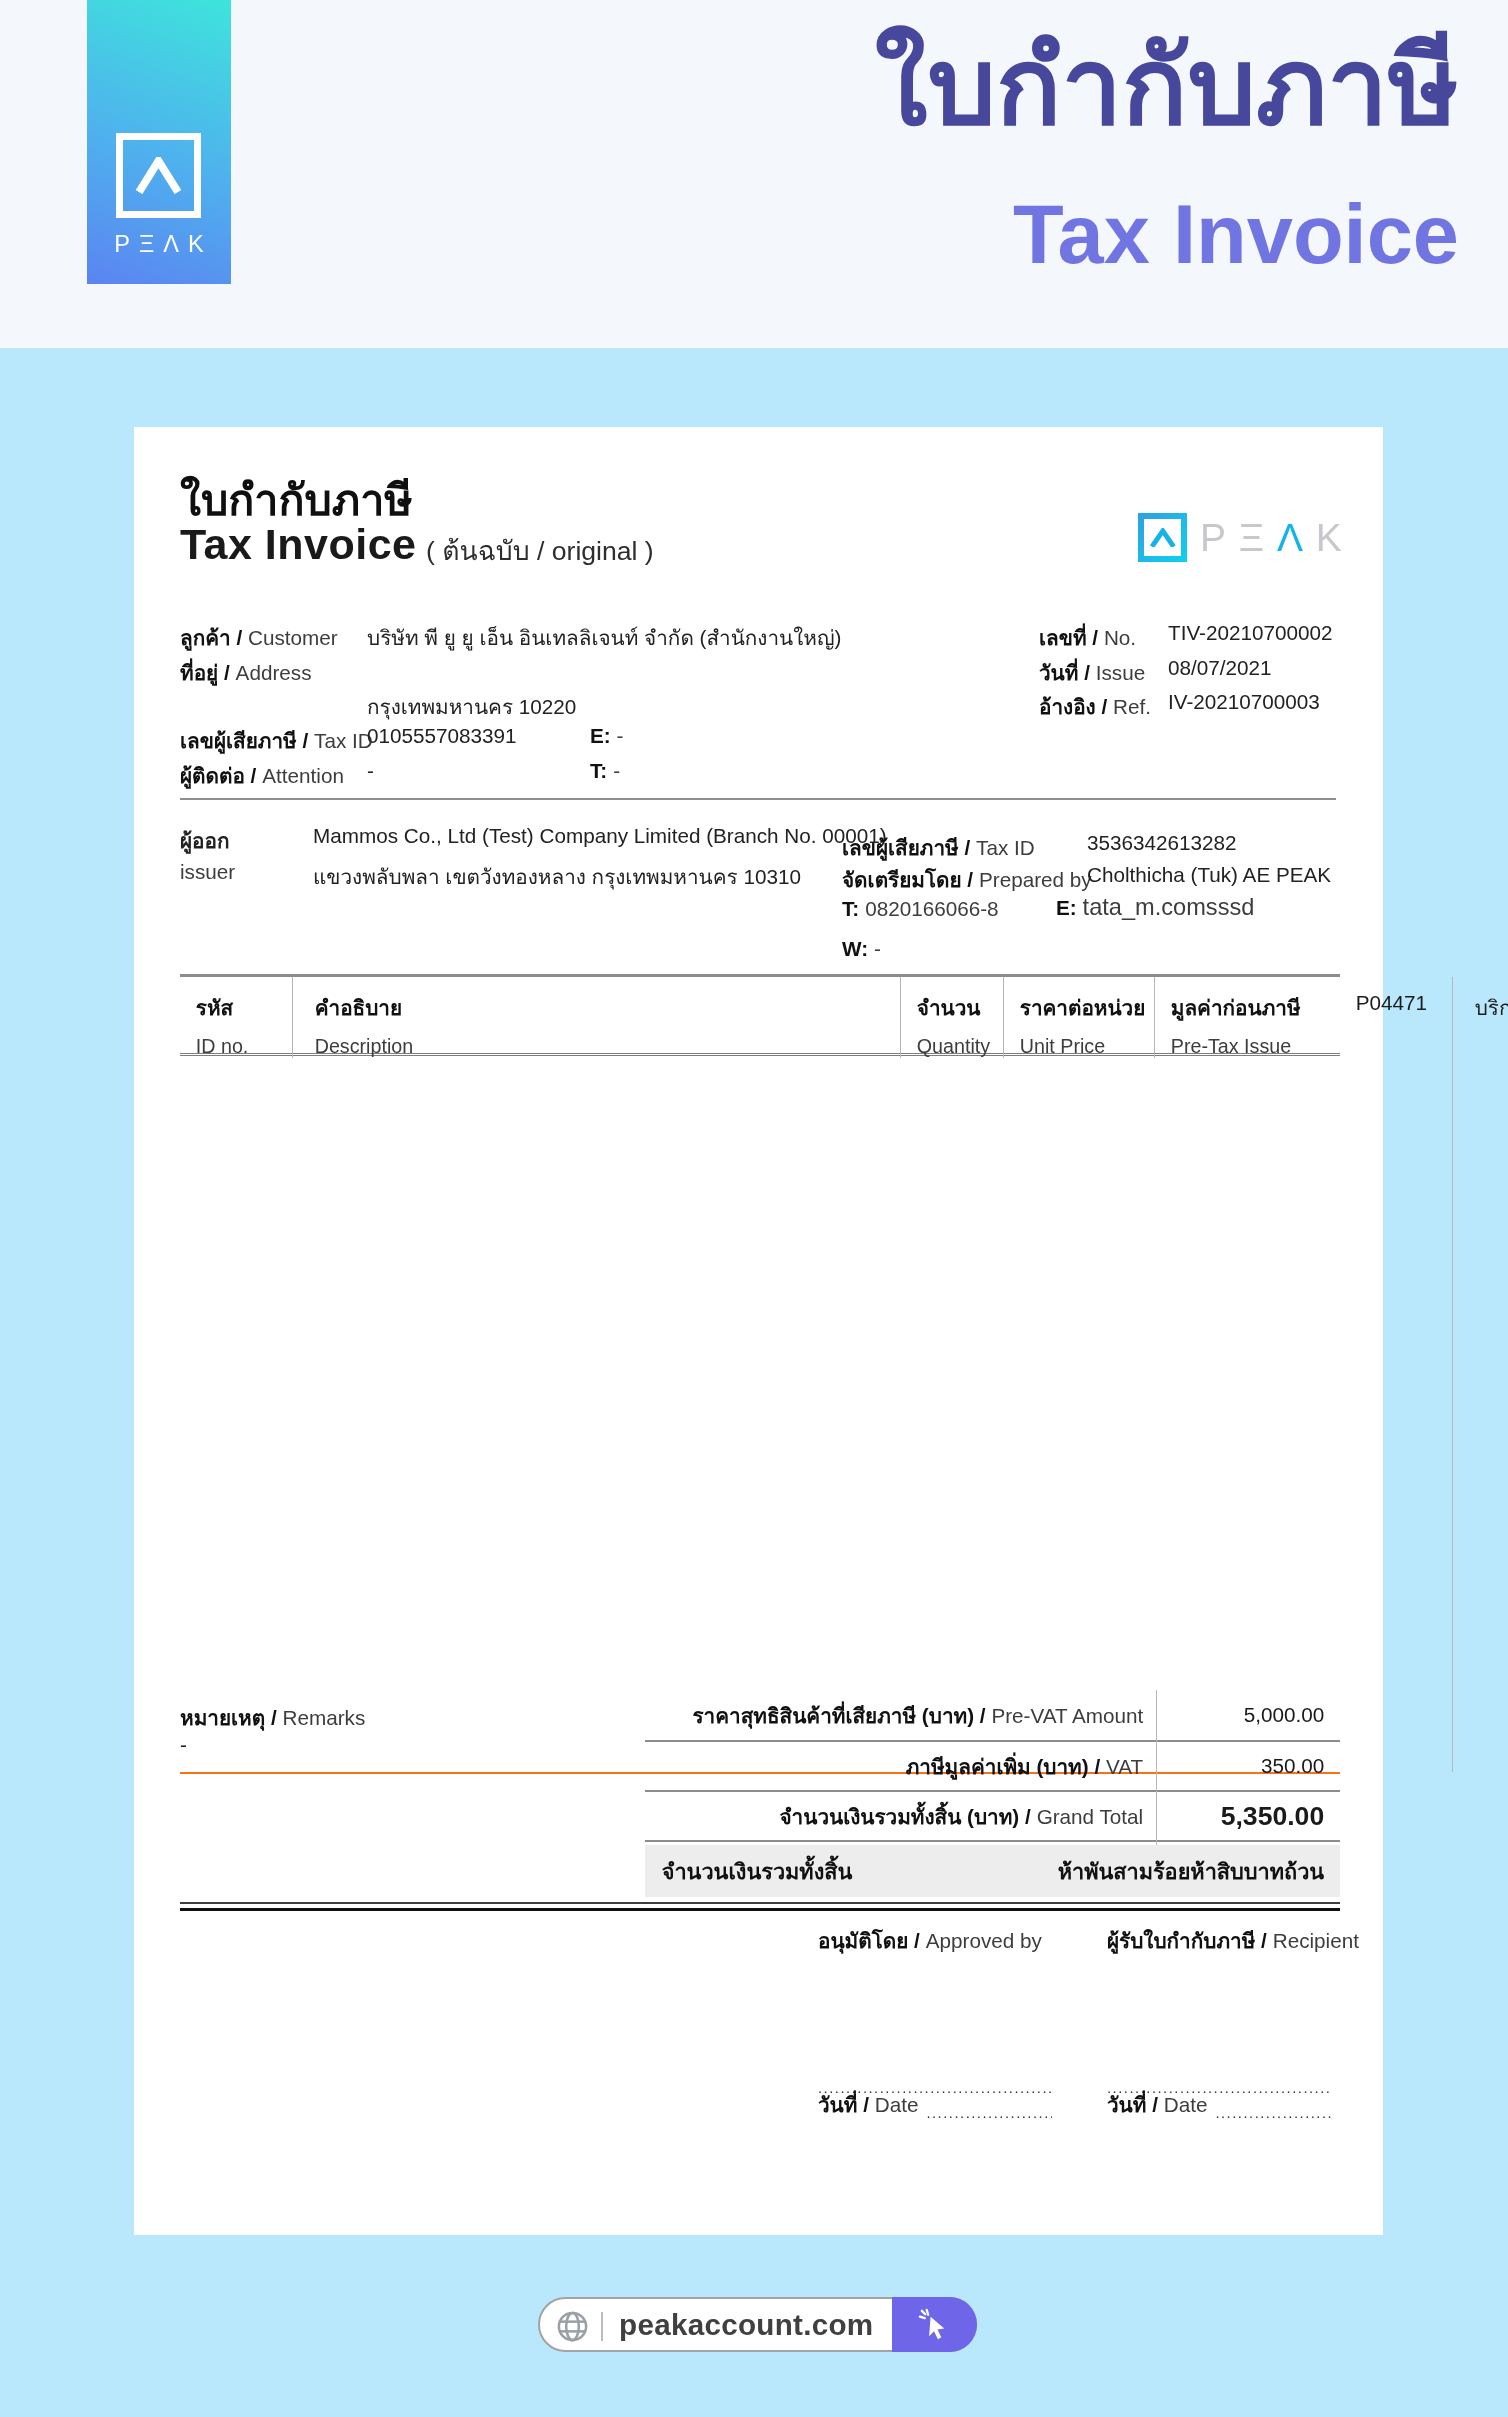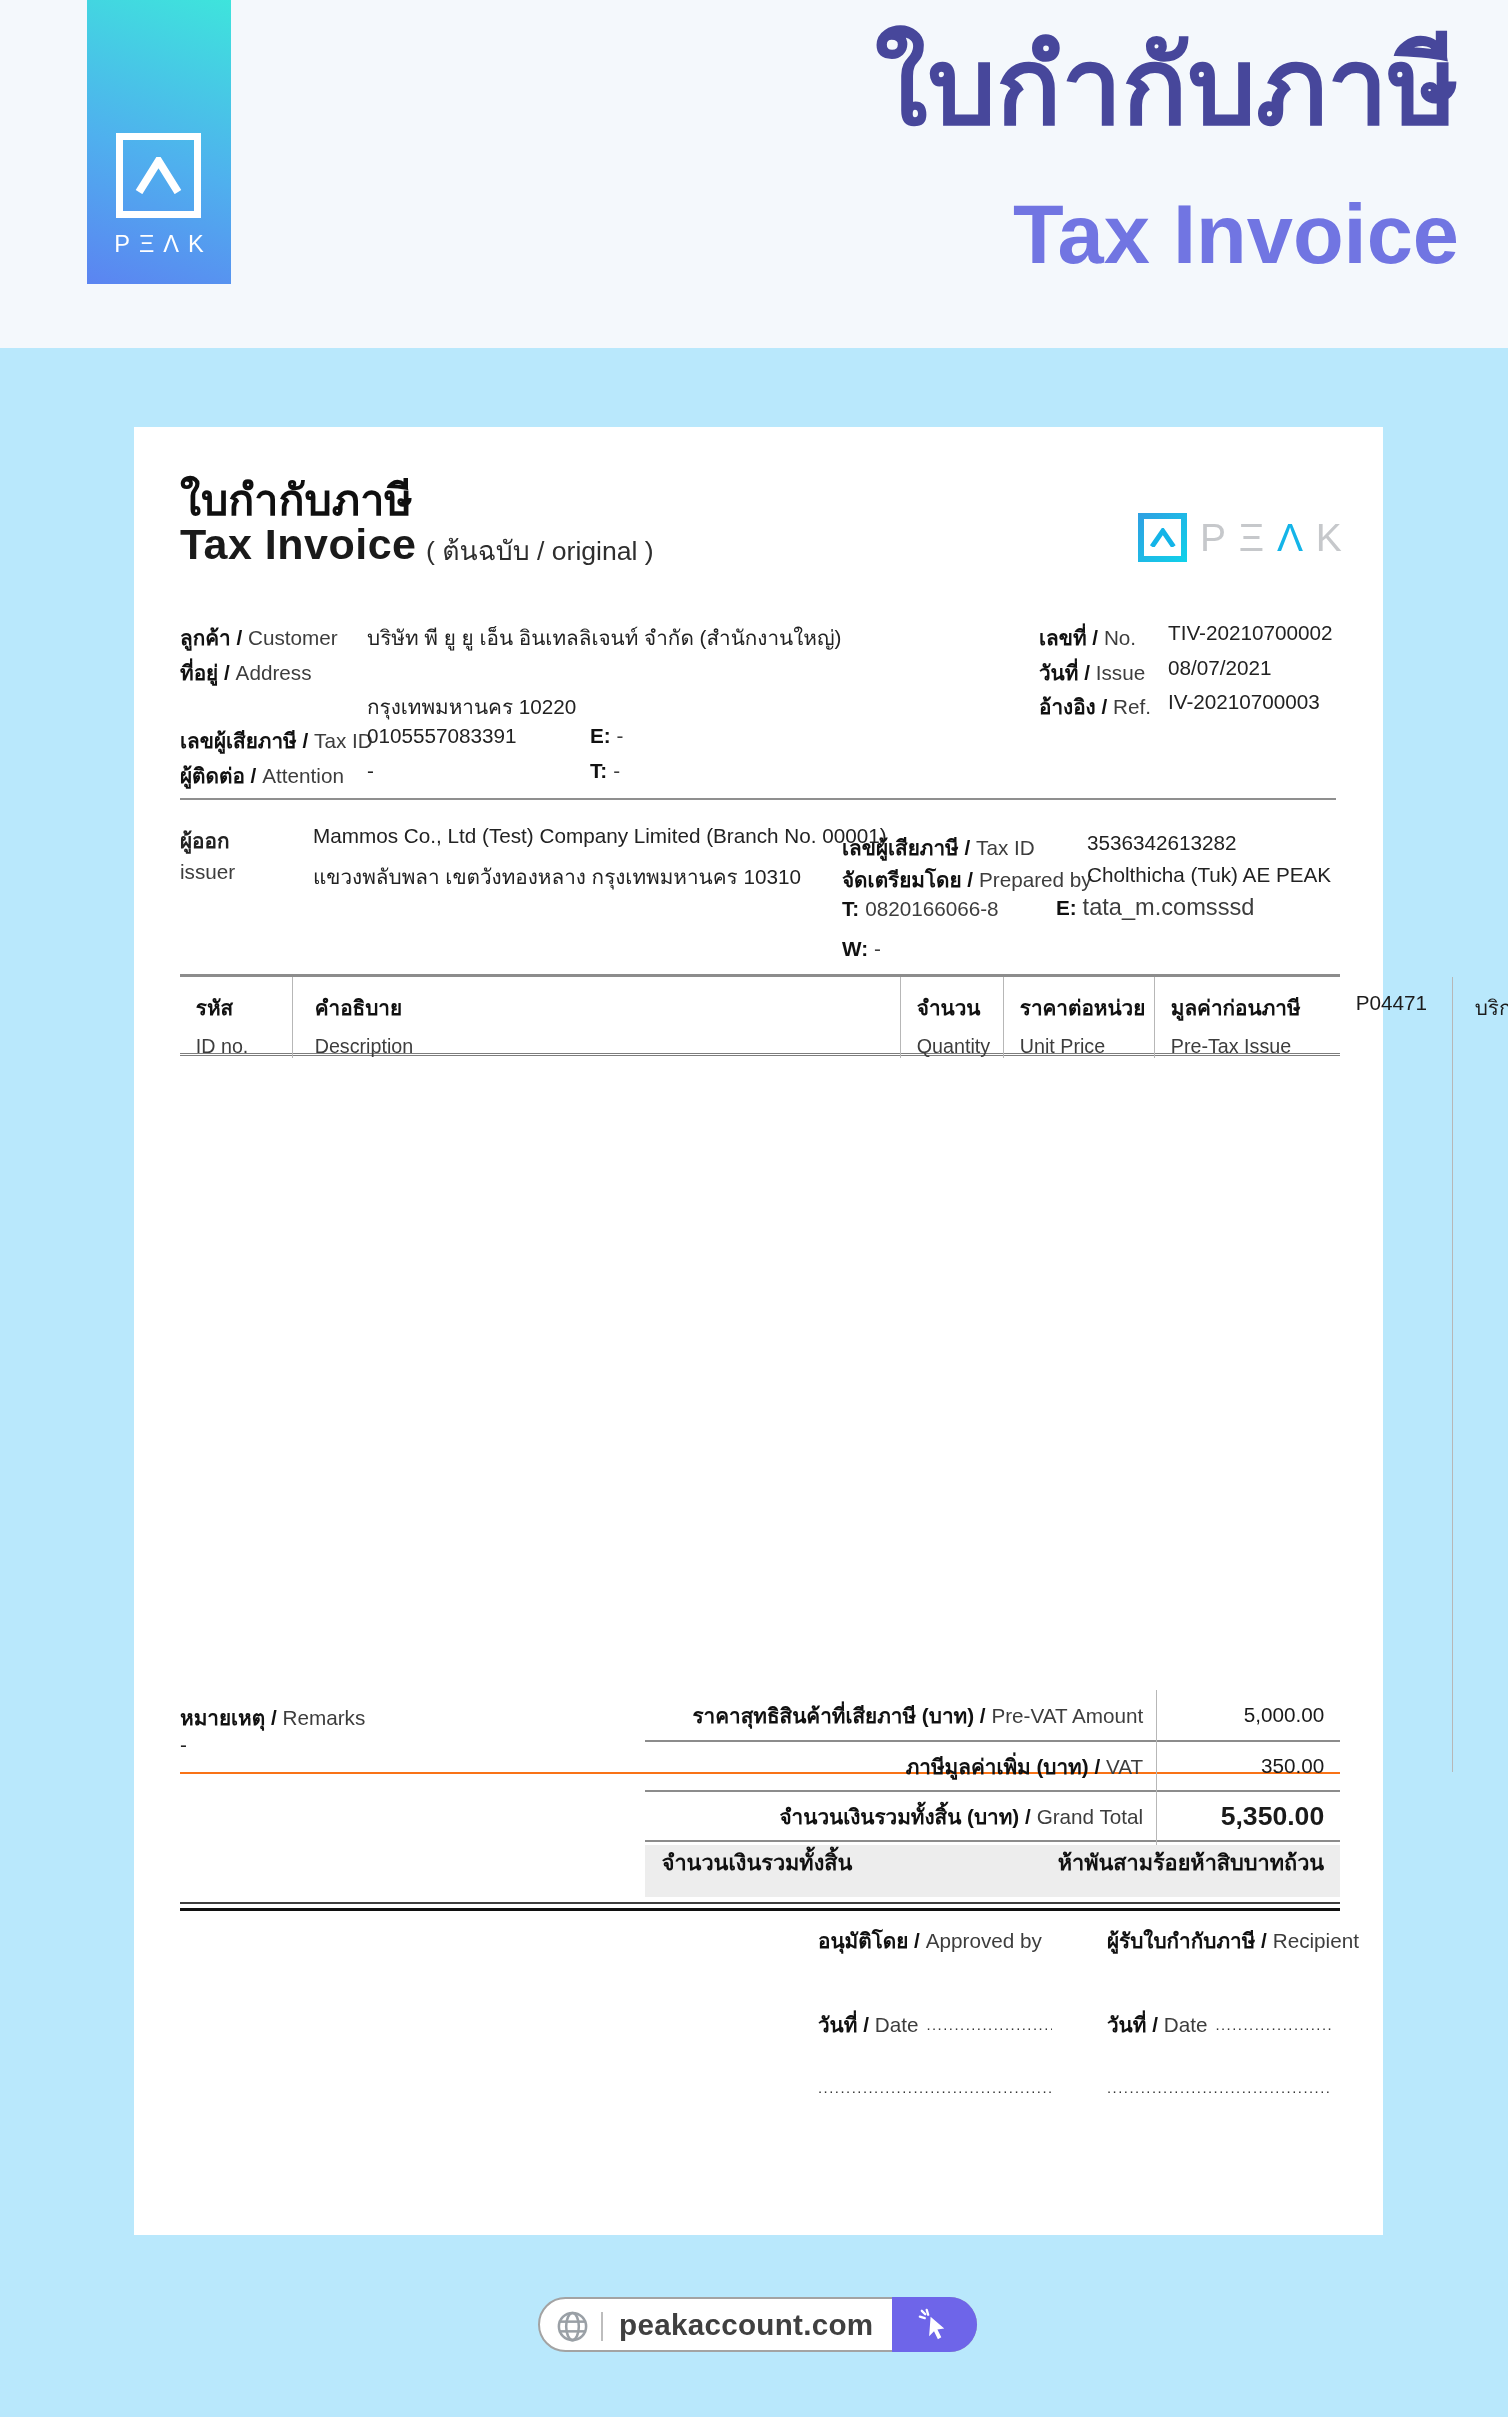--- a/index.html
+++ b/index.html
@@ -55,32 +55,32 @@
   .cell { font-size:20.7px; }
 
   
   .tot-row { left:511px; width:695px; display:flex; align-items:center;
              border-bottom:2px solid #8c8c8c; }
   .tot-label { width:510px; text-align:right; padding-right:11.8px; font-size:20.7px; white-space:nowrap; }
   .tot-amount { width:185px; text-align:right; padding-right:15.8px; font-size:20.7px; color:#1a1a1a; }
   .tot-grand .tot-amount { font-size:26.6px; font-weight:700; }
   .tot-vline { left:1022px; top:1263px; width:1px; height:155px; background:#b7b7b7; }
   .words-bar { left:511px; top:1418px; width:695px; height:52px; background:#ededed;
-               display:flex; align-items:flex-start; justify-content:space-between;
+               display:flex; align-items:center; justify-content:space-between;
                padding:0 15.8px 0 16.7px; }
   .words-bar span { font-size:21.7px; font-weight:700; color:#111; white-space:nowrap; }
   .double-rule { left:46px; top:1475px; width:1160px; height:8.9px;
                  border-top:2px solid #3f3f3f; border-bottom:3.9px solid #101010; }
 
   .sig-label { top:1497px; font-size:20.7px; white-space:nowrap; }
   .dots { display:inline-block; overflow:hidden; white-space:nowrap; font-size:14.8px;
           letter-spacing:1.5px; color:#333; vertical-align:bottom; }
   .sig-dots-1 { left:684px; top:1653px; width:234px; }
   .sig-dots-2 { left:973px; top:1653px; width:225px; }
-  .date-row { top:1581px; display:flex; align-items:center; }
+  .date-row { top:1661px; display:flex; align-items:flex-end; }
   .date-row .dots { flex:1; }
   .date-1 { left:684px; width:234px; } .date-2 { left:973px; width:225px; }
 
   
   .footer-pill { position:absolute; left:538px; top:2297px; width:439px; height:55px;
                  background:#ffffff; border:2px solid #a3a3a3; border-radius:27.6px; cursor:pointer; }
   .pill-globe { position:absolute; left:14.8px; top:9.9px; }
   .pill-sep { position:absolute; left:61px; top:12.8px; width:2px; height:29.6px; background:#bdbdbd; }
   .pill-text { position:absolute; left:79px; top:0; height:51px; line-height:51px;
                font-size:29.6px; font-weight:700; color:#404040; letter-spacing:0.3px; }

